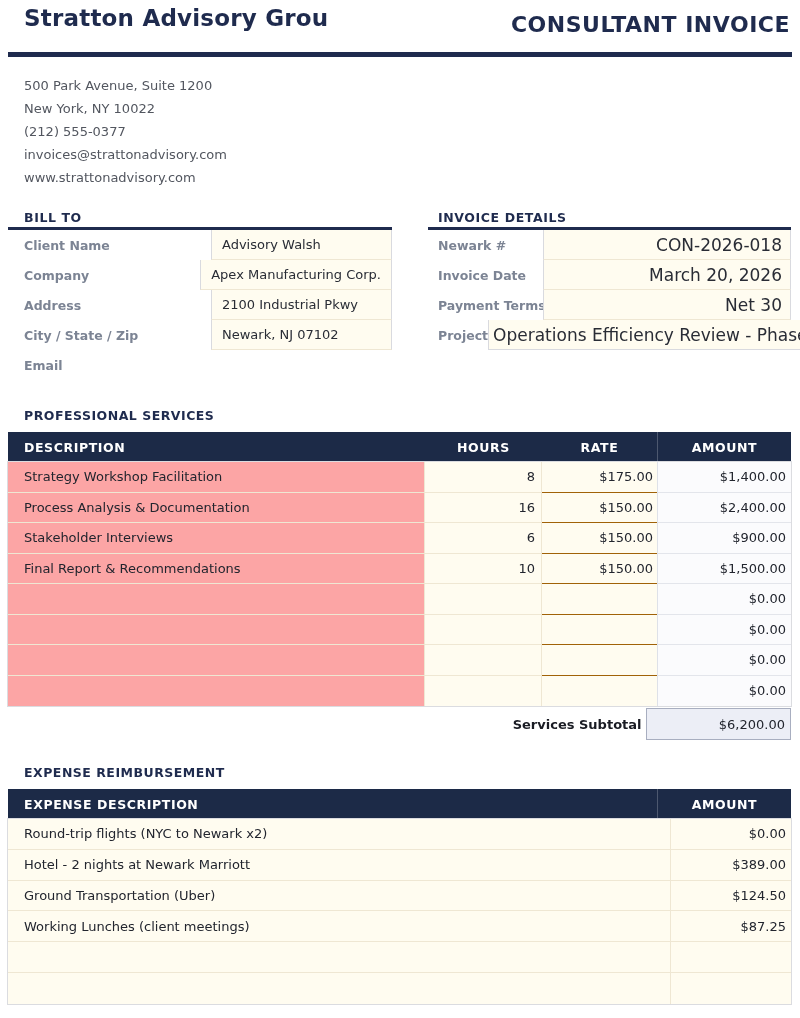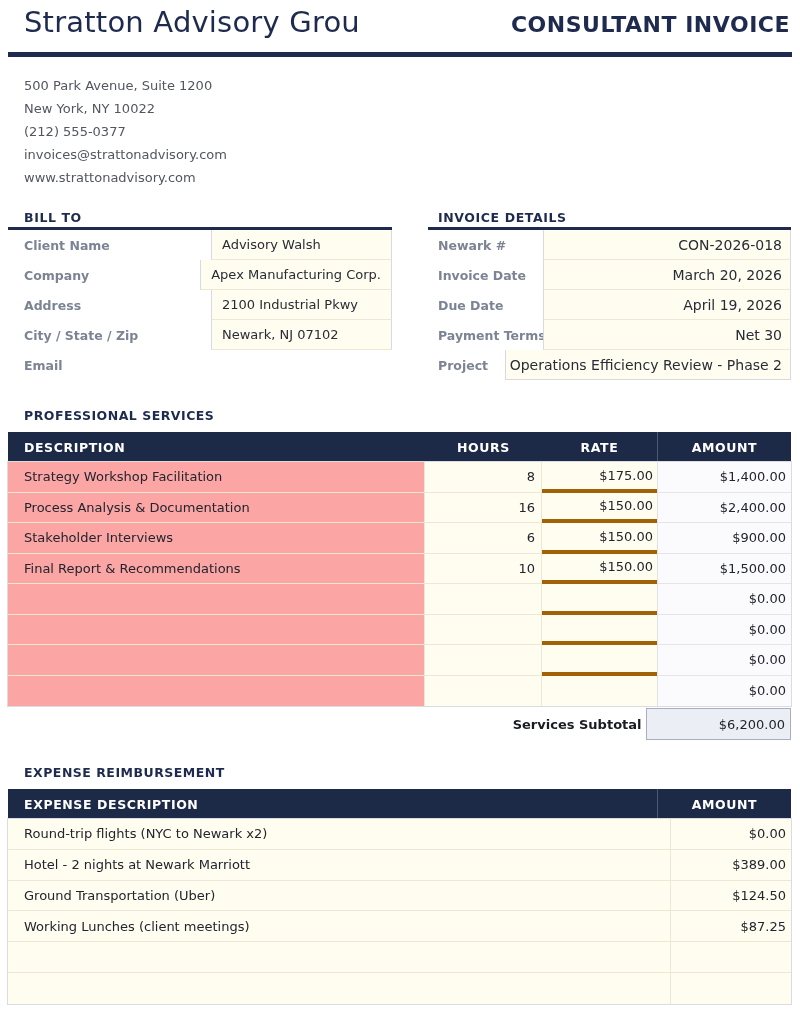--- a/index.html
+++ b/index.html
@@ -10,21 +10,21 @@
     font-family:"DejaVu Sans","Liberation Sans",sans-serif;
     position:relative;
   }
 
   
   .header {
     display:flex; justify-content:space-between; align-items:flex-start;
     padding:5px 10px 0 24px; height:52px;
   }
   .company-name {
-    font-size:29px; font-weight:normal; color:#1F2B4E; letter-spacing:0.2px;
+    font-size:23px; font-weight:bold; color:#1F2B4E; letter-spacing:0.2px;
     white-space:nowrap;
   }
   .doc-title {
     font-size:22px; font-weight:bold; color:#1F2B4E; letter-spacing:0.5px;
     margin-top:7px; white-space:nowrap;
   }
   .brand-rule { margin:0 8px; height:5px; background:#1F2B4E; }
 
   
   .address-block { margin:17px 0 0 24px; }
@@ -47,21 +47,21 @@
     font-size:12.5px; font-weight:bold; color:#7C8494; white-space:nowrap;
   }
   .info-block.left  .flabel { width:203px; padding-left:16px; }
   .info-block.right .flabel { width:115px; padding-left:10px; }
   .fvalue {
     flex:1; display:flex; align-items:center;
     background:#FFFCF0; font-size:13px; color:#292C35; white-space:nowrap;
     border-left:1px solid #D9DADF; border-right:1px solid #D9DADF;
     border-bottom:1px solid #EFE7D3; padding:0 10px;
   }
-  .info-block.right .fvalue { justify-content:flex-end; padding:0 8px 0 4px; font-size:14px; }
+  .info-block.right .fvalue { justify-content:flex-end; padding:0 8px 0 4px; font-size:17px; }
   .frow:last-child .fvalue { border-bottom:1px solid #D9DADF; }
 
   
   .table-title {
     margin:28px 0 0 24px; font-size:12.5px; font-weight:bold; color:#1F2B4E;
     letter-spacing:0.5px; height:15px; display:flex; align-items:center;
   }
   .table { margin:9px 0 0 8px; width:783px; }
   .thead {
     display:flex; height:30px; background:#1C2A47; align-items:stretch;
@@ -88,21 +88,21 @@
   .td-desc {
     width:417px; background:#fca5a5; padding-left:16px;
     border-bottom:1px solid #EFE7D3; border-right:1px solid #EFE7D3;
   }
   .td-hours {
     width:117px; background:#FFFCF0; justify-content:flex-end; padding-right:6px;
     border-bottom:1px solid #EFE7D3; border-right:1px solid #EFE7D3;
   }
   .td-rate {
     width:115px; background:#FFFCF0; justify-content:flex-end; padding-right:4px;
-    border-bottom:4px solid #a16207;
+    border-bottom:1px solid #a16207;
   }
   .td-amount {
     width:134px; background:#FBFBFD; justify-content:flex-end; padding-right:5px;
     border-left:1px solid #DEE1E8; border-bottom:1px solid #E3E5EB;
   }
   .exp-desc {
     width:739px; background:#FFFCF0; padding-left:16px;
     border-bottom:1px solid #EFE7D3; border-right:1px solid #EFE7D3;
   }
   .exp-amount {
@@ -181,24 +181,20 @@
   <div class="frow">
     <div class="flabel">Newark #</div>
     <div class="fvalue">CON-2026-018</div>
   </div>
 
   <div class="frow">
     <div class="flabel">Invoice Date</div>
     <div class="fvalue">March 20, 2026</div>
   </div>
 
-  <div class="frow">
-    <div class="flabel">Due Date</div>
-    <div class="fvalue">April 19, 2026</div>
-  </div>
 
   <div class="frow">
     <div class="flabel">Payment Terms</div>
     <div class="fvalue">Net 30</div>
   </div>
 
   <div class="frow">
     <div class="flabel">Project</div>
     <div class="fvalue">Operations Efficiency Review - Phase 2</div>
   </div>

